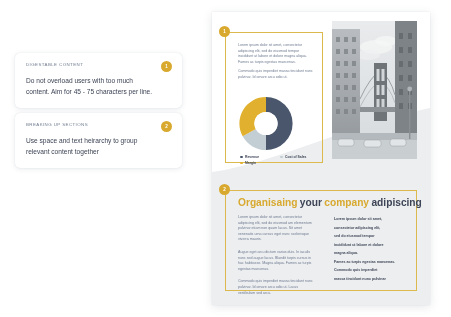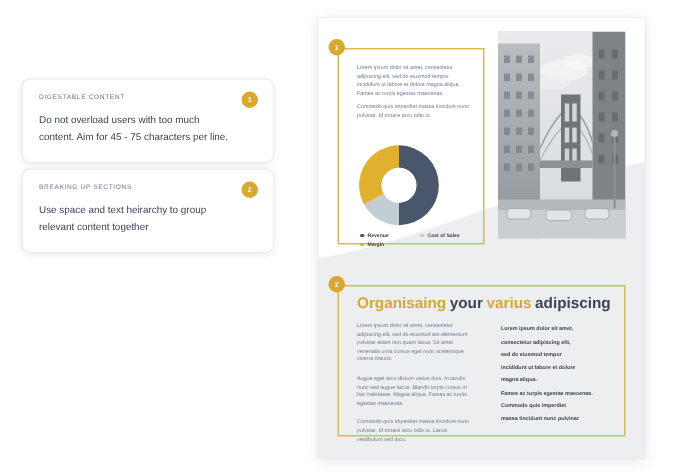--- a/index.html
+++ b/index.html
@@ -367,21 +367,21 @@
 
       <rect x="77" y="70" width="1.4" height="48" fill="#8b9094"></rect>
       <circle cx="77.7" cy="68" r="2.4" fill="#b0b5b9"></circle>
     </svg>
   </div>
 
   <div class="annot-box" id="annot-box-2"></div>
   <div class="annot-badge" id="annot-badge-2">2</div>
 
   <div id="doc-heading">
-    <span class="h-gold">Organisaing</span><span class="h-sp"></span><span class="h-dark">your</span><span class="h-sp"></span><span class="h-gold">varius</span><span class="h-sp"></span><span class="h-dark">adipiscing</span>
+    <span class="h-gold">Organisaing</span><span class="h-sp"></span><span class="h-dark">your</span><span class="h-sp"></span><span class="h-gold">company</span><span class="h-sp"></span><span class="h-dark">adipiscing</span>
   </div>
 
   <div id="doc-col-left">
     <p class="micro-text">Lorem ipsum dolor sit amet, consectetur adipiscing elit, sed do eiusmod am elementum pulvinar etiam non quam lacus. Sit amet venenatis urna cursus eget nunc scelerisque viverra mauris.</p>
     <p class="micro-text">Augue eget arcu dictum varius duis. In iaculis nunc sed augue lacus. Blandit turpis cursus in hac habitasse. Magna aliqua. Fames ac turpis egestas maecenas.</p>
     <p class="micro-text">Commodo quis imperdiet massa tincidunt nunc pulvinar. Id ornare arcu odio ut. Lacus vestibulum sed arcu.</p>
   </div>
 
   <div id="doc-col-right">
     <p class="bold-line">Lorem ipsum dolor sit amet,</p>

